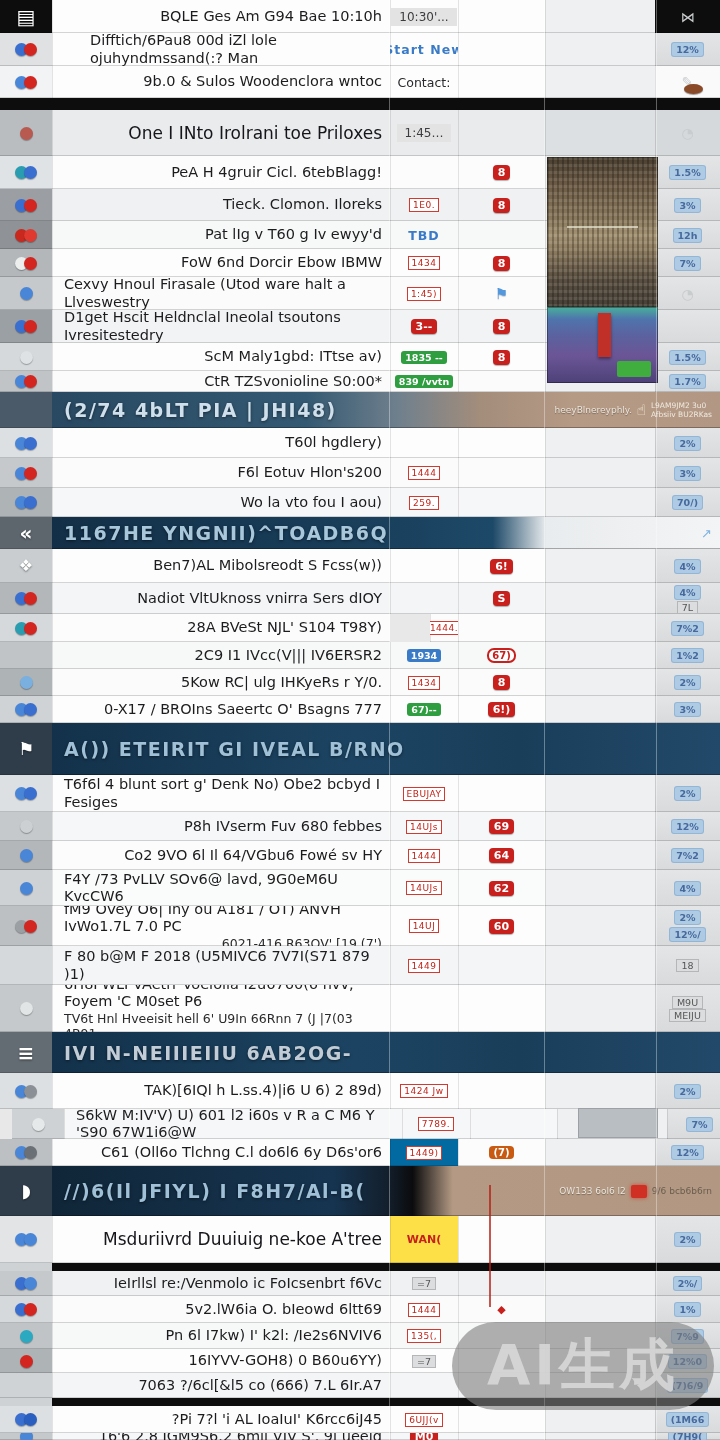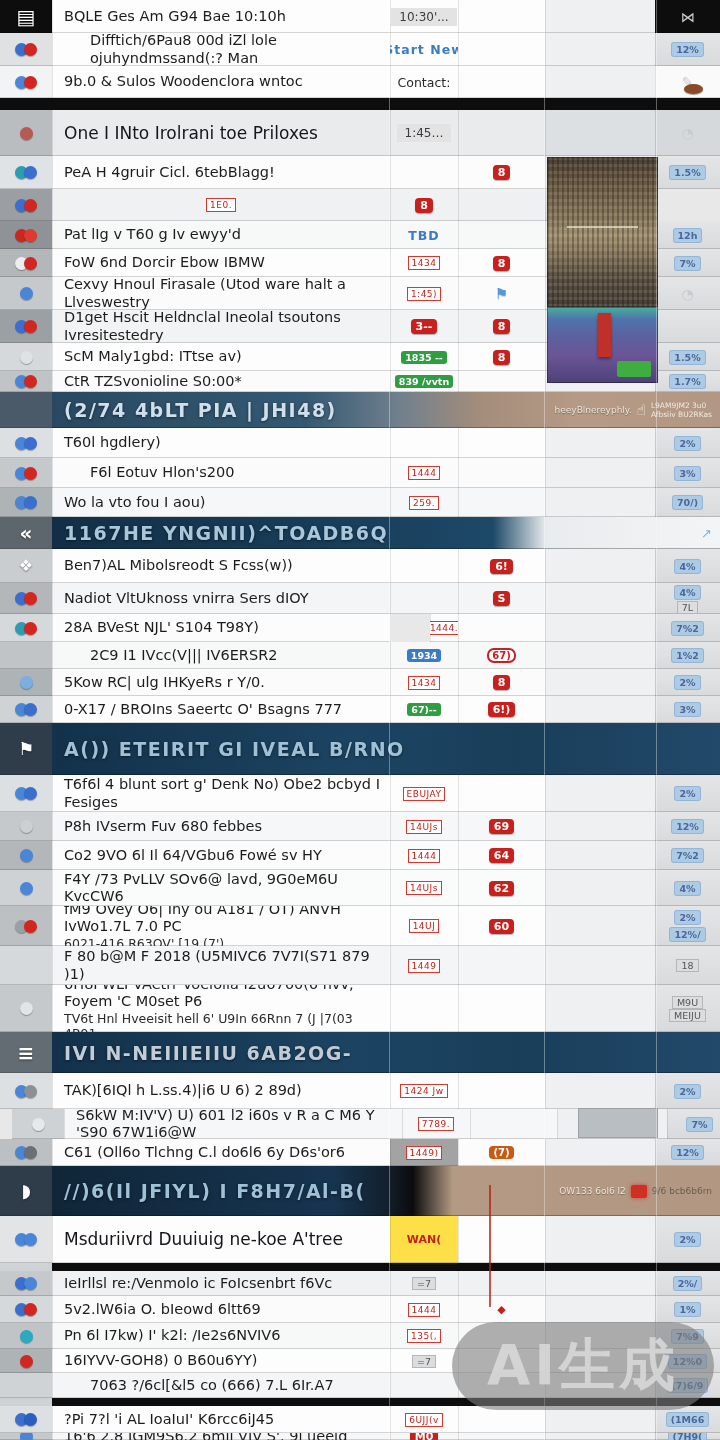--- a/index.html
+++ b/index.html
@@ -3,21 +3,21 @@
 <meta charset="utf-8">
 <style>
   html,body{margin:0;padding:0;background:#777;}
   #screen{position:relative;width:720px;height:1440px;overflow:hidden;background:#e8e8e8;
           font-family:"DejaVu Sans",sans-serif;}
   #list{position:absolute;left:0;top:0;width:720px;}
   .row{display:grid;grid-template-columns:52px 338px 68px 87px 110px 65px;width:720px;}
   .cell{position:relative;display:flex;align-items:center;overflow:hidden;
         box-shadow:inset 1px 0 0 rgba(0,0,0,.10), inset 0 -1px 0 rgba(0,0,0,.16);}
   .cell.left{justify-content:center;box-shadow:inset 0 -1px 0 rgba(0,0,0,.16);}
-  .cell.main{flex-direction:column;align-items:flex-start;justify-content:center;
+  .cell.main{flex-direction:column;align-items:flex-end;justify-content:center;
              padding:2px 8px 2px 12px;font-size:14.5px;color:#1c1c1e;line-height:1.18;}
   .cell.main .t2{font-size:12.5px;color:#2a2a2c;margin-top:2px;}
   .cell.c2,.cell.c3,.cell.rc{justify-content:center;}
   .big .cell.main{font-size:17px;color:#15151a;}
   .indent .cell.main{padding-left:38px;}
   .dots{display:flex;align-items:center;}
   .dot{width:13px;height:13px;border-radius:50%;margin-left:-4px;box-shadow:0 1px 1px rgba(0,0,0,.3);}
   .dot:first-child{margin-left:0;}
   .gicon{font-weight:bold;text-shadow:0 1px 2px rgba(0,0,0,.45);line-height:1;}
   
@@ -191,20 +191,23 @@
           </div>
         </div>
       </div>
       <div class="row" style="height: 32px;">
         <div class="cell left" style="background: rgb(155, 159, 163);">
           <div class="dots">
             <div class="dot" style="background: rgb(58, 111, 208);"></div>
             <div class="dot" style="background: rgb(212, 38, 32);"></div>
           </div>
         </div>
+        <div class="cell main" style="background: rgb(240, 241, 242);">
+          <div class="t1">Tieck. Clomon. Iloreks</div>
+        </div>
         <div class="cell c2" style="background: rgb(240, 241, 242);">
           <span class="b b-redout">1E0.</span>
         </div>
         <div class="cell c3" style="background: rgb(240, 241, 242);">
           <span class="b b-red">8</span>
         </div>
         <div class="cell tz" style="background: rgb(239, 240, 241);"></div>
         <div class="cell rc" style="background: linear-gradient(rgb(227, 229, 231), rgb(216, 218, 220));">
           <div class="stack">
             <span class="b b-rb">3%</span>
@@ -757,21 +760,21 @@
       <div class="row" style="height: 27px;">
         <div class="cell left" style="background: rgb(188, 192, 195);">
           <div class="dots">
             <div class="dot" style="background: rgb(74, 134, 216);"></div>
             <div class="dot" style="background: rgb(106, 112, 118);"></div>
           </div>
         </div>
         <div class="cell main" style="background: rgb(252, 252, 253);">
           <div class="t1">C61 (Oll6o Tlchng C.l do6l6 6y D6s'or6</div>
         </div>
-        <div class="cell c2" style="background: #a3a3a3;">
+        <div class="cell c2" style="background: #0369a1;">
           <span class="b b-redout">1449)</span>
         </div>
         <div class="cell c3" style="background: rgb(252, 252, 253);">
           <span class="b b-orange">(7)</span>
         </div>
         <div class="cell tz" style="background: rgb(239, 240, 241);"></div>
         <div class="cell rc" style="background: linear-gradient(rgb(227, 229, 231), rgb(216, 218, 220));">
           <div class="stack">
             <span class="b b-rb">12%</span>
           </div>

